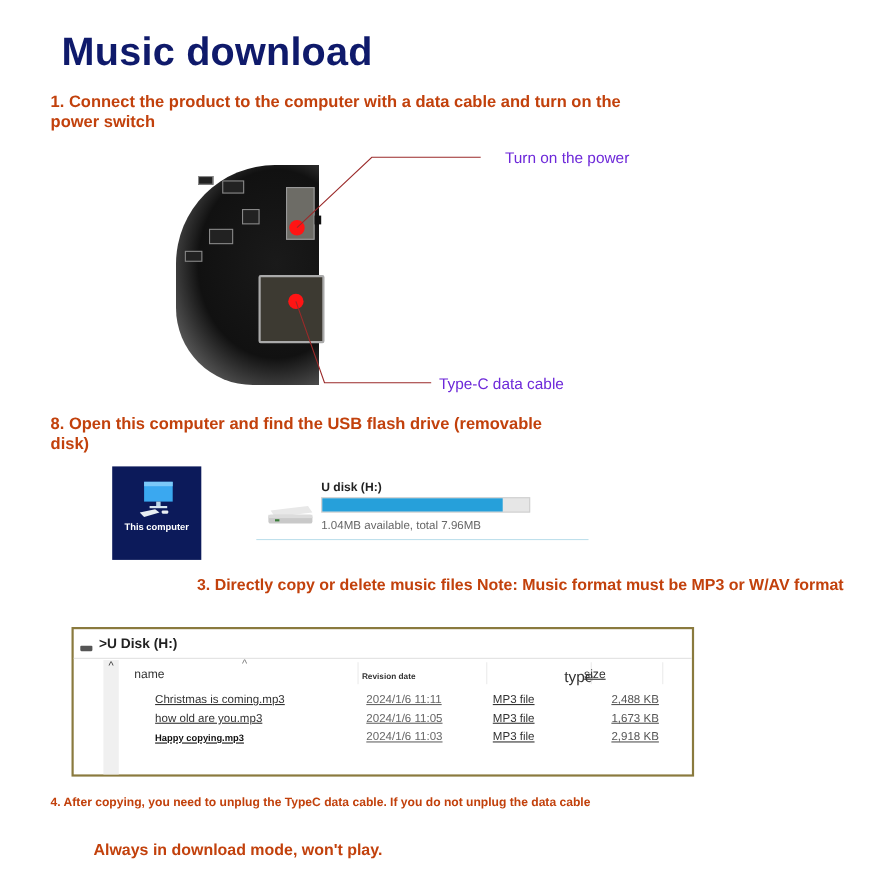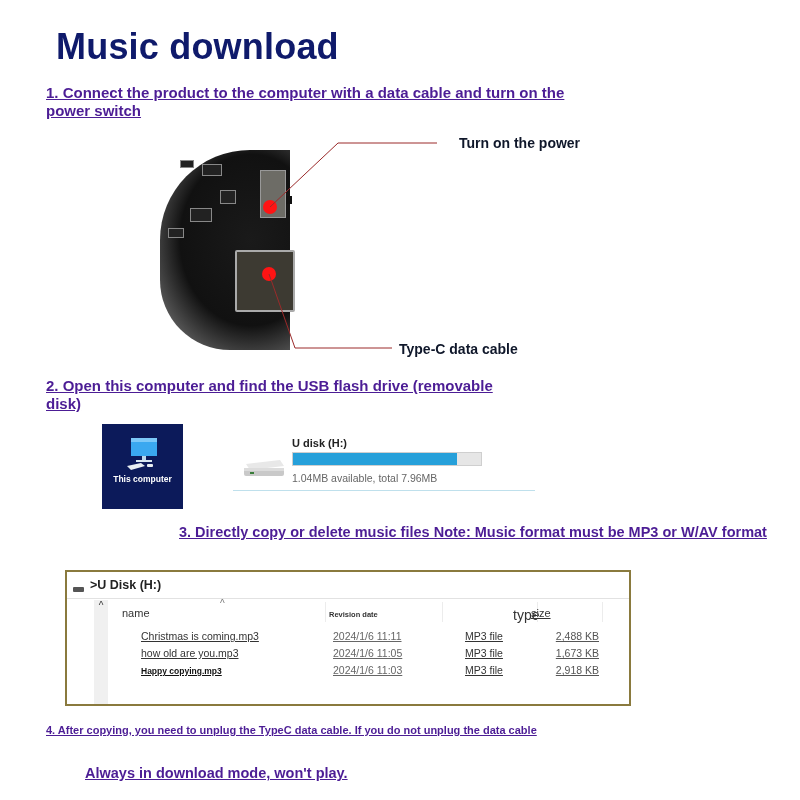--- a/index.html
+++ b/index.html
@@ -1,21 +1,21 @@
 <!DOCTYPE html>
 <html><head>
 <meta charset="utf-8">
 <style>
   * { box-sizing: border-box; margin: 0; padding: 0; }
   html, body { width: 800px; height: 800px; background: #ffffff; overflow: hidden; }
   body { position: relative; font-family: "Liberation Sans", "DejaVu Sans", sans-serif; color: #111; }
 
   .title { position: absolute; left: 56px; top: 26px; font-size: 36px; font-weight: bold; color: #0f1a6b; letter-spacing: 0.2px; }
 
-  .step { position: absolute; font-size: 15px; font-weight: bold; color: #4c1d95; line-height: 18px; text-decoration: underline; }
+  .step { position: absolute; font-size: 15px; font-weight: bold; color: #c2410c; line-height: 18px; }
   #step1 { left: 46px; top: 84px; width: 520px; }
   #step2 { left: 46px; top: 377px; width: 470px; }
   #step3 { left: 179px; top: 523px; white-space: nowrap; font-size: 14.5px; }
   #step4 { left: 46px; top: 720px; width: 620px; font-size: 11px; line-height: 20px; }
   #step4-sub { left: 69px; top: 764px; font-size: 14.5px; margin-left: 16px; }
 
   
   .pcb-wrap { position: absolute; left: 160px; top: 150px; width: 160px; height: 210px; }
   .pcb {
     position: absolute; left: 0; top: 0; width: 130px; height: 200px;
@@ -25,21 +25,21 @@
   .switch-body { position: absolute; left: 100px; top: 20px; width: 26px; height: 48px; background: #6d6c66; border: 1px solid #999; }
   .switch-knob { position: absolute; left: 126px; top: 46px; width: 6px; height: 8px; background: #111; }
   .usbc { position: absolute; left: 75px; top: 100px; width: 60px; height: 62px; background: #3d3a32; border: 2px solid #aaa; border-radius: 2px; }
   .chip { position: absolute; background: #222; border: 1px solid #888; }
   .dot { position: absolute; width: 14px; height: 14px; background: #ff1414; border-radius: 50%; }
   #dot-power { left: 103px; top: 50px; }
   #dot-usb { left: 102px; top: 117px; }
 
   .leader { position: absolute; left: 0; top: 0; width: 800px; height: 800px; pointer-events: none; }
 
-  .callout { position: absolute; font-size: 14px; font-weight: bold; color: #0f172a; }
+  .callout { position: absolute; font-size: 14px; font-weight: normal; color: #6d28d9; }
   #callout-power { left: 459px; top: 135px; }
   #callout-usb { left: 399px; top: 341px; }
 
   
   .pc-tile { position: absolute; left: 102px; top: 424px; width: 81px; height: 85px; background: #0c1a5a; color: #fff; text-align: center; }
   .pc-tile .pc-label { position: absolute; left: 0; right: 0; top: 50px; font-size: 8.5px; font-weight: bold; line-height: 11px; }
   .pc-icon { position: absolute; left: 25px; top: 12px; }
 
   
   .drive-icon { position: absolute; left: 242px; top: 458px; }
@@ -61,21 +61,21 @@
   #col-name { left: 55px; font-size: 11px; }
   #col-date { left: 262px; font-size: 7.5px; font-weight: bold; top: 38px; }
   #col-type { left: 398px; font-size: 14px; padding-left: 48px; }
   #col-size { left: 464px; font-size: 11px; text-decoration: underline; }
   .col-div { position: absolute; top: 30px; width: 1px; height: 20px; background: #ececec; }
 
   .row { position: absolute; left: 0; width: 560px; height: 16px; font-size: 10.5px; color: #333; }
   .row span { position: absolute; top: 0; text-decoration: underline; }
   .row .c-name { left: 74px; }
   .row .c-date { left: 266px; color: #666; }
-  .row .c-type { left: 398px; color: #333; text-align: center; }
+  .row .c-type { left: 381px; color: #333; text-align: center; }
   .row .c-size { left: 460px; width: 72px; text-align: right; color: #555; }
   .row.bold-name .c-name { font-weight: bold; font-size: 8.5px; top: 2px; color: #111; }
 </style>
 </head>
 <body>
 
 <div class="title">Music download</div>
 
 <div class="step" id="step1">1. Connect the product to the computer with a data cable and turn on the power switch</div>
 
@@ -94,21 +94,21 @@
 </div>
 
 <svg class="leader" width="800" height="800">
   <polyline points="270,207 338,143 437,143" fill="none" stroke="#9b2a2a" stroke-width="1"></polyline>
   <polyline points="269,274 295,348 392,348" fill="none" stroke="#9b2a2a" stroke-width="1"></polyline>
 </svg>
 
 <div class="callout" id="callout-power">Turn on the power</div>
 <div class="callout" id="callout-usb">Type-C data cable</div>
 
-<div class="step" id="step2">2. Open this computer and find the USB flash drive (removable disk)</div>
+<div class="step" id="step2">8. Open this computer and find the USB flash drive (removable disk)</div>
 
 <div class="pc-tile">
   <svg class="pc-icon" width="32" height="36" viewBox="0 0 32 36">
     <rect x="4" y="2" width="26" height="18" fill="#3aa8f0"></rect>
     <rect x="4" y="2" width="26" height="4" fill="#7cc8f8"></rect>
     <rect x="15" y="20" width="4" height="4" fill="#bcd7ea"></rect>
     <rect x="9" y="24" width="16" height="2" fill="#d8e6f0"></rect>
     <polygon points="0,30 14,27 18,30 4,34" fill="#e8eef2"></polygon>
     <rect x="20" y="28" width="6" height="3" rx="1" fill="#e8eef2"></rect>
   </svg>

